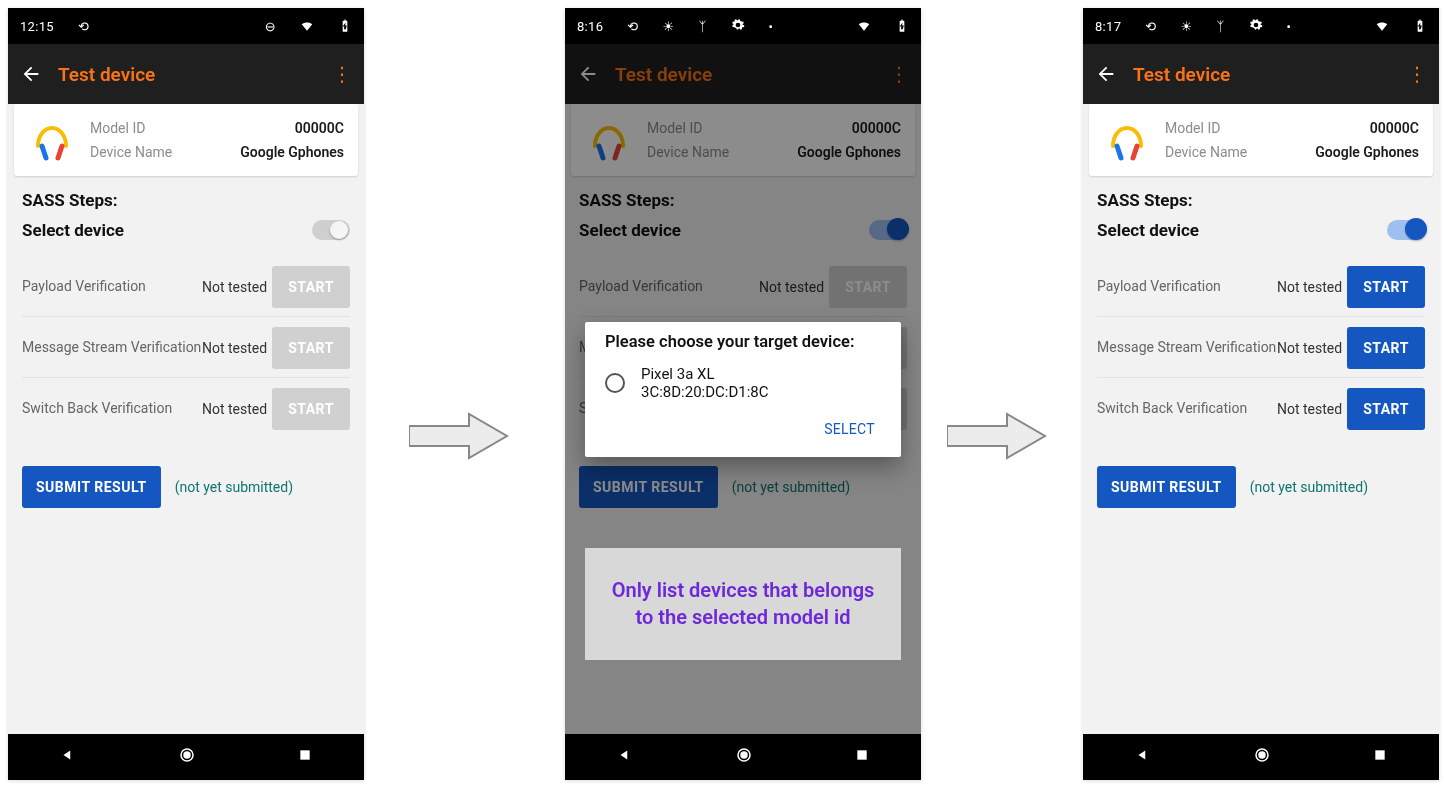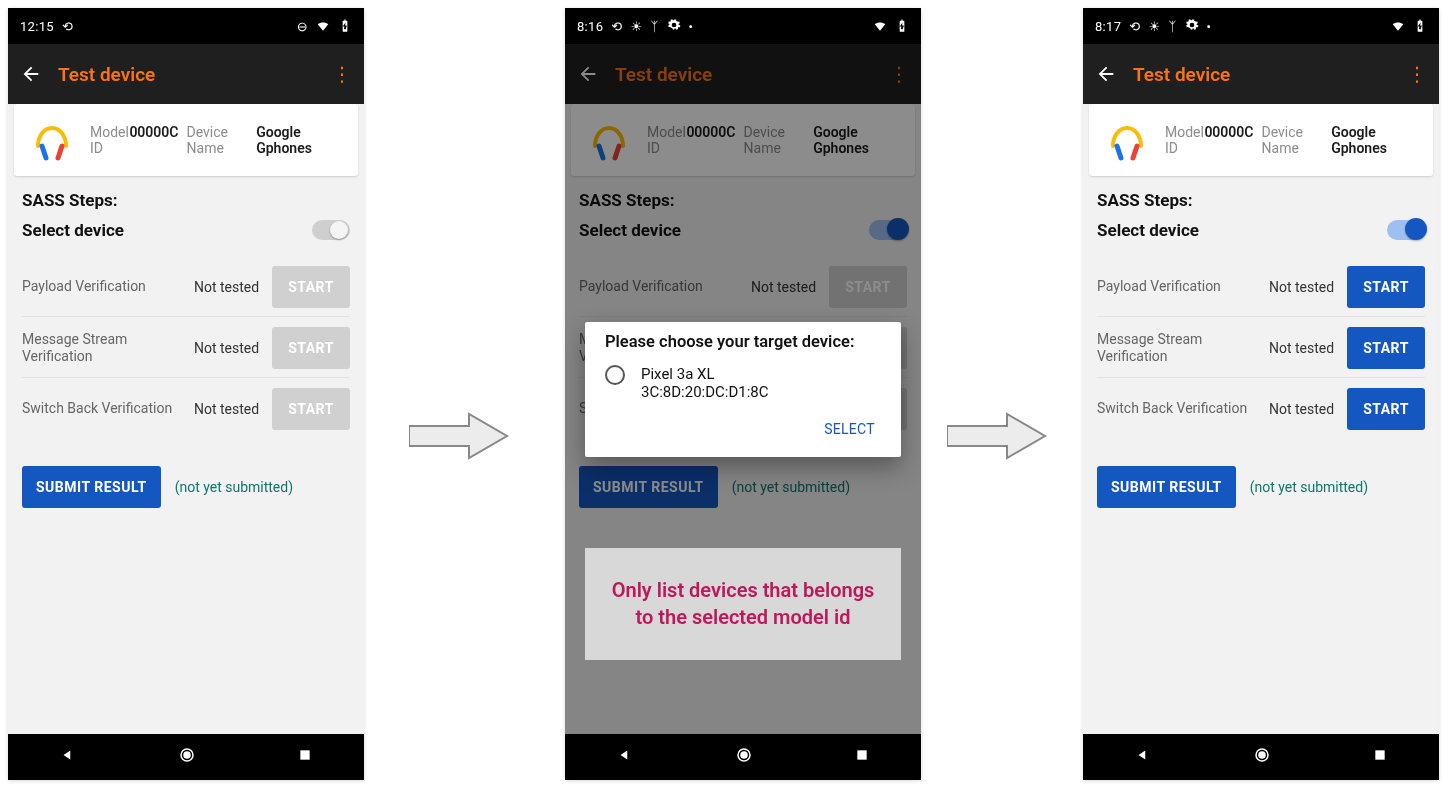--- a/index.html
+++ b/index.html
@@ -12,87 +12,87 @@
     height: 772px;
     background: #f2f2f2;
     box-shadow: 0 1px 4px rgba(0,0,0,.15);
     overflow: hidden;
   }
   .phone .statusbar {
     height: 36px; background: #000; color: #fff;
     display: flex; align-items: center; justify-content: space-between;
     padding: 0 12px; font-size: 13px; letter-spacing: .3px;
   }
-  .statusbar .sb-left, .statusbar .sb-right { display: flex; align-items: center; gap: 8px; }
+  .statusbar .sb-left, .statusbar .sb-right { display: flex; align-items: center; gap: 24px; }
   .statusbar .sb-right span { display:inline-flex; align-items:center; }
   .wifi-ic svg, .batt-ic svg, .gear-ic svg { width:14px; height:14px; }
 
   .appbar {
     height: 60px; background: #1f1f1f; color: #f97316;
     display: flex; align-items: center; padding: 0 12px;
   }
   .appbar .back { margin-right: 16px; display:inline-flex; }
   .appbar .title { font-size: 19px; font-weight: 600; flex: 1; }
   .appbar .more { width: 24px; text-align: right; font-size: 20px; line-height: 1; }
 
   .card {
     background: #fff; margin: 0 6px 10px 6px; border-radius: 3px;
     display: flex; align-items: center; padding: 12px 14px;
     box-shadow: 0 1px 2px rgba(0,0,0,.15);
   }
   .card .device-icon { width: 48px; height: 48px; margin-right: 14px; }
-  .card .rows { flex: 1; display: flex; flex-direction: row; gap: 8px; }
+  .card .rows { flex: 1; display: flex; flex-direction: column; gap: 8px; }
   .card .row { display: flex; justify-content: space-between; font-size: 14px; }
   .card .row .k { color: #8c8c8c; }
   .card .row .v { color: #1a1a1a; font-weight: 600; }
 
   .section-title { font-size: 17px; font-weight: 700; color: #111; margin: 14px 14px 6px; }
   .select-row { display: flex; align-items: flex-end; justify-content: space-between; margin: 10px 14px 6px; }
   .select-row .lbl { font-size: 17px; font-weight: 700; color: #111; }
 
   .toggle { width: 38px; height: 20px; border-radius: 999px; position: relative; }
   .toggle.off { background: #cfcfcf; }
   .toggle.off::after { content:""; position:absolute; right:2px; top:1px; width:18px; height:18px; border-radius:50%; background:#f5f5f5; box-shadow:0 1px 2px rgba(0,0,0,.3); }
   .toggle.on { background: #9ec0f0; }
   .toggle.on::after { content:""; position:absolute; right:-2px; top:-2px; width:22px; height:22px; border-radius:50%; background:#1557c0; box-shadow:0 1px 2px rgba(0,0,0,.3); }
 
   .tests { margin: 16px 14px 0; }
-  .test-row { display: grid; grid-template-columns: 1fr 70px 78px; gap:8px; align-items:center; border-top:1px solid #e3e3e3; padding:10px 0 8px; }
+  .test-row { display: grid; grid-template-columns: 1fr 70px 78px; align-items:center; border-top:1px solid #e3e3e3; padding:10px 0 8px; }
   .test-row:first-child { border-top:none; }
   .test-row .name { font-size: 14px; color: #666; line-height:1.25; }
   .test-row .status { font-size: 14px; color: #333; }
   .btn { display:inline-flex; align-items:center; justify-content:center; height:42px; padding:0 14px; font-size:14px; font-weight:700; letter-spacing:.5px; border-radius:3px; }
   .btn.blue { background:#1557c0; color:#fff; }
   .btn.gray { background:#d0d0d0; color:#fff; }
   .submit-area { display:flex; align-items:center; gap:14px; margin:28px 14px 0; }
   .not-sub { color:#0f766e; font-size:14px; }
 
   .navbar { position:absolute; bottom:0; left:0; right:0; height:46px; background:#000; display:flex; align-items:center; justify-content:space-around; color:#fff; }
   .navbar span svg { width:18px; height:18px; }
   .navbar .sq svg { width:16px; height:16px; }
 
   
   .dim { position:absolute; top:36px; left:0; right:0; bottom:46px; background: rgba(0,0,0,.45); }
   .dialog {
     position:absolute; left:20px; right:20px; top:314px; background:#fff; border-radius:2px;
     box-shadow: 0 10px 24px rgba(0,0,0,.35); padding:10px 20px 10px;
   }
   .dialog .dtitle { font-size:16.5px; font-weight:600; color:#111; margin-bottom:14px; }
-  .dialog .opt { display:flex; gap:16px; margin-bottom:0; }
+  .dialog .opt { display:flex; align-items:center; gap:16px; margin-bottom:0; }
   .dialog .radio { width:20px; height:20px; border:2px solid #555; border-radius:50%; }
   .dialog .opt .txt { display:flex; flex-direction:column; }
   .dialog .opt .t { font-size:15px; color:#111; }
   .dialog .opt .m { font-size:15px; color:#111; }
   .dialog .actions { display:flex; justify-content:flex-end; margin-top:10px; }
   .dialog .actions .select { color:#1557c0; font-weight:400; font-size:14px; padding:10px 6px; letter-spacing:.3px; }
 
   .info-overlay {
     position:absolute; left:20px; right:20px; top:540px; height:112px;
     background:#d8d8d8; display:flex; align-items:center; justify-content:center;
-    text-align:center; color:#be185d; font-size:20px; font-weight:600; line-height:1.35; padding:10px 24px;
+    text-align:center; color:#6d28d9; font-size:20px; font-weight:600; line-height:1.35; padding:10px 24px;
   }
 
   .arrow { position:absolute; width:100px; height:48px; }
   .arrow svg { width:100%; height:100%; }
 
 </style>
 </head>
 <body>
 
 <div class="stage">

